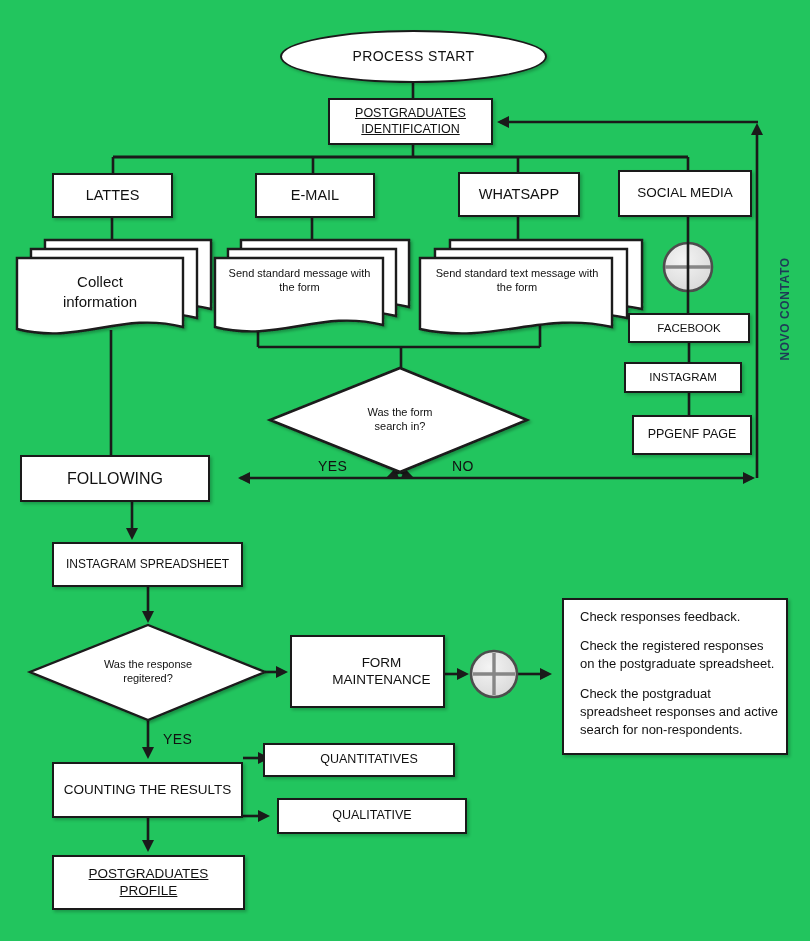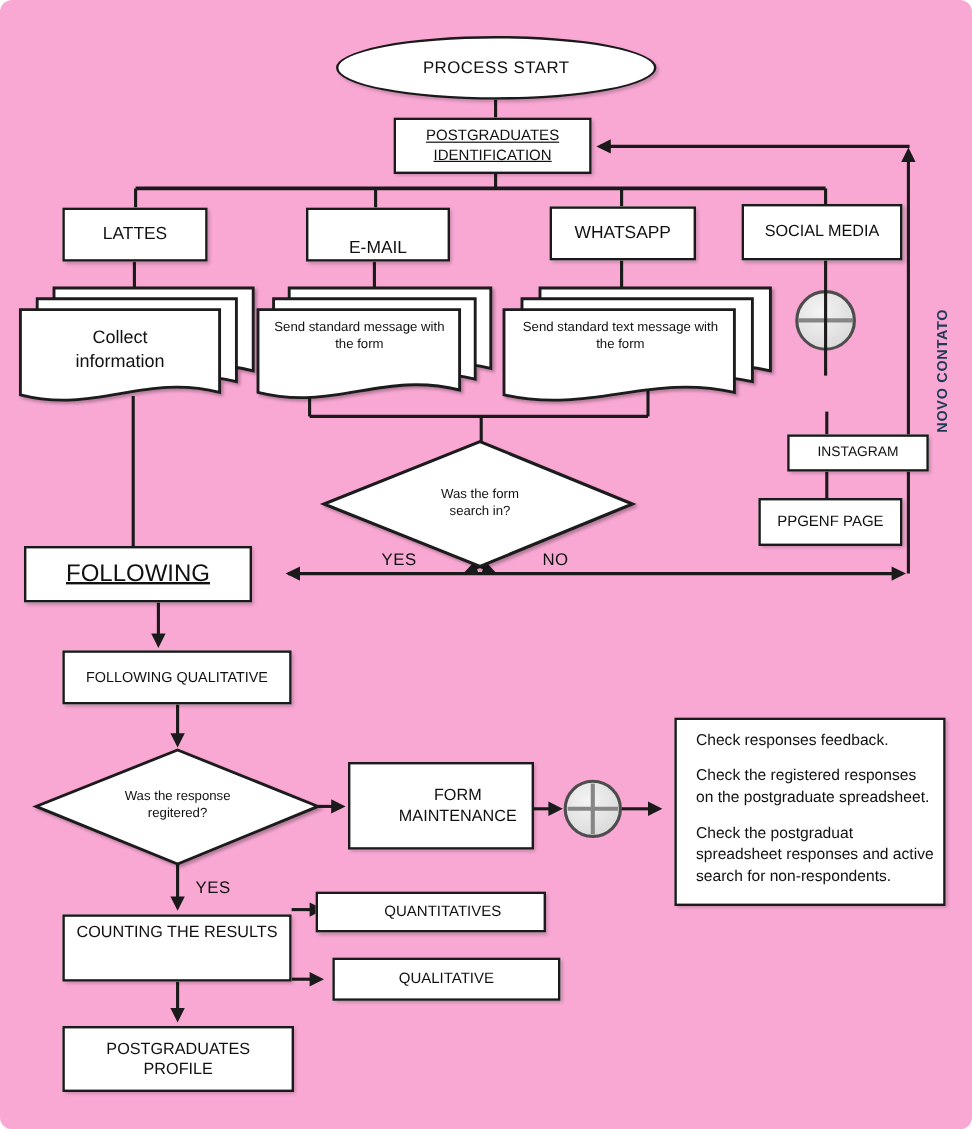--- a/index.html
+++ b/index.html
@@ -1,25 +1,24 @@
 <!DOCTYPE html>
 <html><head>
 <meta charset="utf-8">
 <style>
   * { margin: 0; padding: 0; box-sizing: border-box; }
   html,body { background:#ffffff; }
   #canvas {
     position: relative;
     width: 810px;
     height: 941px;
-    background: #f9a8d4;
+    background: #22c55e;
     font-family: "Liberation Sans", sans-serif;
     color: #111;
     overflow: hidden;
-    border-radius: 10px;
   }
   #wires { position:absolute; left:0; top:0; width:810px; height:941px; }
   .node {
     position: absolute;
     background: #fff;
     border: 2.5px solid #1a1a1a;
     display: flex;
     align-items: center;
     justify-content: center;
     text-align: center;
@@ -166,87 +165,90 @@
   </div>
 
   <div class="node" style="left:328px; top:98px; width:165px; height:47px; font-size:12.5px;">
     <span style="max-width:130px;text-decoration:underline;">POSTGRADUATES IDENTIFICATION</span>
   </div>
 
   <div class="node" style="left:52px; top:173px; width:121px; height:45px; font-size:14.5px;">
     <span>LATTES</span>
   </div>
 
-  <div class="node" style="left:255px; top:173px; width:120px; height:45px; font-size:14.5px;align-items:flex-end;">
+  <div class="node" style="left:255px; top:173px; width:120px; height:45px; font-size:14.5px;">
     <span>E-MAIL</span>
   </div>
 
   <div class="node" style="left:458px; top:172px; width:122px; height:45px; font-size:14.5px;">
     <span>WHATSAPP</span>
   </div>
 
   <div class="node" style="left:618px; top:170px; width:134px; height:47px; font-size:13.5px;">
     <span>SOCIAL MEDIA</span>
   </div>
 
   <div class="doc-text" style="left:52px; top:272px; width:96px; font-size:15px;">Collect information</div>
 
   <div class="doc-text" style="left:227px; top:266px; width:145px; font-size:11px;">Send standard message with the form</div>
 
   <div class="doc-text" style="left:432px; top:266px; width:170px; font-size:11px;">Send standard text message with the form</div>
 
-
-  <div class="node" style="left:656px; top:362px; width:118px; height:31px; font-size:11.5px;">
+  <div class="node" style="left:628px; top:313px; width:122px; height:30px; font-size:11.5px;">
+    <span>FACEBOOK</span>
+  </div>
+
+  <div class="node" style="left:624px; top:362px; width:118px; height:31px; font-size:11.5px;">
     <span>INSTAGRAM</span>
   </div>
 
   <div class="node" style="left:632px; top:415px; width:120px; height:40px; font-size:12.5px;">
     <span>PPGENF PAGE</span>
   </div>
 
   <div class="lbl q-text" style="left:345px; top:405px; width:110px;">
     <span style="display:inline-block; max-width:95px;">Was the form search in?</span>
   </div>
   <div class="yesno" style="left:318px; top:458px;">YES</div>
   <div class="yesno" style="left:452px; top:458px;">NO</div>
 
-  <div class="node" style="left:20px; top:455px; width:190px; height:47px; font-size:20px;text-decoration:underline;">
+  <div class="node" style="left:20px; top:455px; width:190px; height:47px; font-size:16px;">
     <span>FOLLOWING</span>
   </div>
 
   <div class="node" style="left:52px; top:542px; width:191px; height:45px; font-size:12px;">
-    <span>FOLLOWING QUALITATIVE</span>
+    <span>INSTAGRAM SPREADSHEET</span>
   </div>
 
   <div class="lbl q-text" style="left:90px; top:657px; width:116px;">
     <span style="display:inline-block; max-width:112px;text-align:center;">Was the response regitered?</span>
   </div>
   <div class="yesno" style="left:163px; top:731px;">YES</div>
 
   <div class="node" style="left:290px; top:635px; width:155px; height:73px; font-size:13.5px;">
     <span style="max-width:112px;margin-left:28px;">FORM MAINTENANCE</span>
   </div>
 
   <div class="notes" style="left:562px; top:598px; width:226px; height:157px;padding-left:16px;">
     <p>Check responses feedback.</p>
     <p>Check the registered responses on the postgraduate spreadsheet.</p>
     <p>Check the postgraduat spreadsheet responses and active search for non-respondents.</p>
   </div>
 
-  <div class="node" style="left:52px; top:762px; width:191px; height:56px; font-size:13.5px; align-items:flex-start; padding-top:5px;">
+  <div class="node" style="left:52px; top:762px; width:191px; height:56px; font-size:13.5px; align-items:flex-start; padding-top:18px;">
     <span>COUNTING THE RESULTS</span>
   </div>
 
   <div class="node" style="left:263px; top:743px; width:192px; height:34px; font-size:12.5px;padding-left:20px;">
     <span>QUANTITATIVES</span>
   </div>
 
   <div class="node" style="left:277px; top:798px; width:190px; height:36px; font-size:12.5px;">
     <span>QUALITATIVE</span>
   </div>
 
-  <div class="node" style="left:52px; top:855px; width:193px; height:55px; font-size:13.5px;">
+  <div class="node" style="left:52px; top:855px; width:193px; height:55px; font-size:13.5px;text-decoration:underline;">
     <span style="max-width:150px;">POSTGRADUATES PROFILE</span>
   </div>
 
   <div class="vertical-label">NOVO CONTATO</div>
 
 </div>
 
 </body></html>

